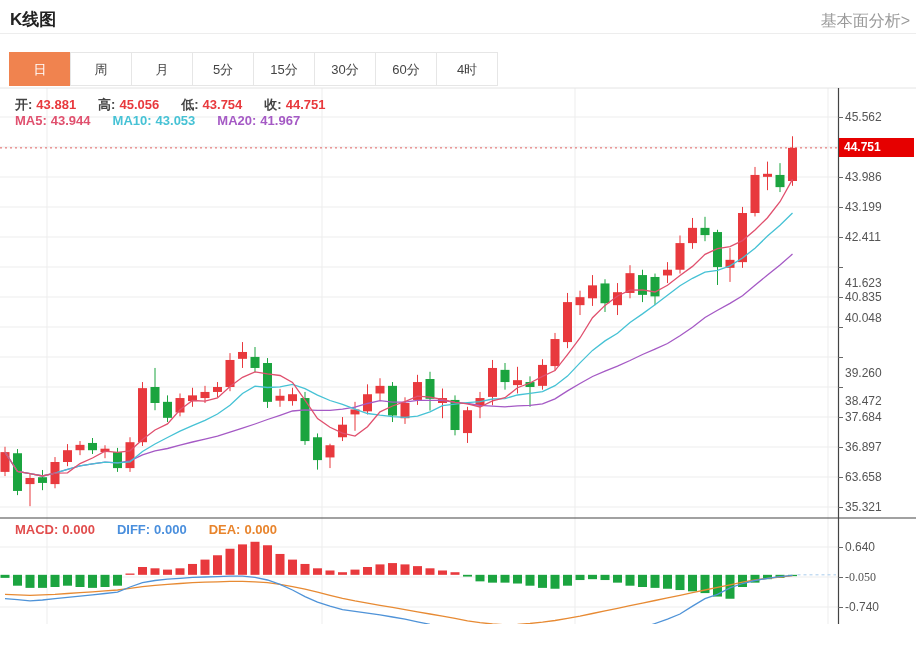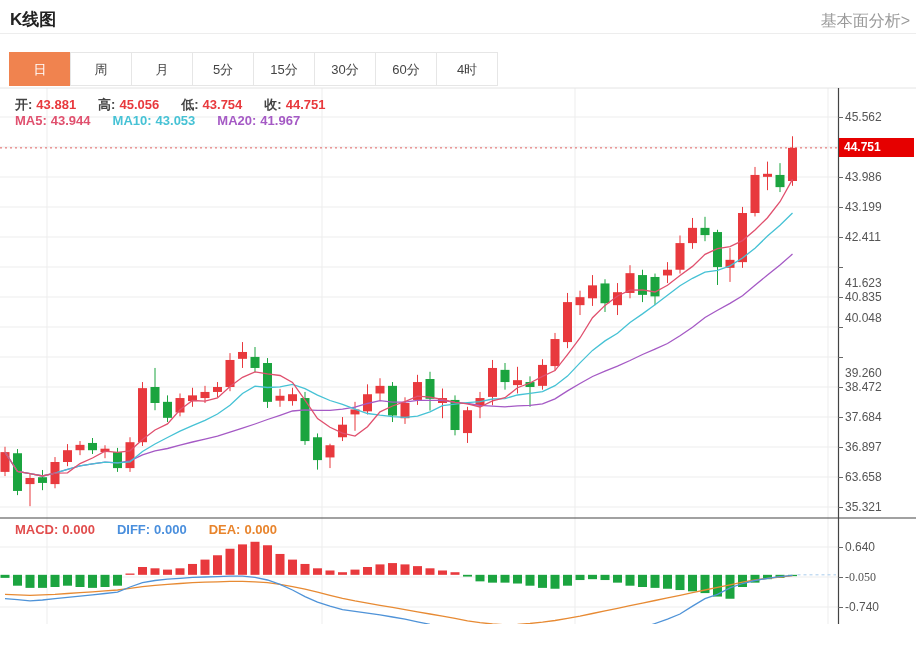--- a/index.html
+++ b/index.html
@@ -288,21 +288,21 @@
       <div class="axis-label" style="top: 230px;">42.411</div>
       <div class="tickdash" style="top: 267px;"></div>
       <div class="axis-label" style="top: 260px; margin-top: 16px;">41.623</div>
       <div class="tickdash" style="top: 297px;"></div>
       <div class="axis-label" style="top: 290px;">40.835</div>
       <div class="tickdash" style="top: 327px;"></div>
       <div class="axis-label" style="top: 311px;">40.048</div>
       <div class="tickdash" style="top: 357px;"></div>
       <div class="axis-label" style="top: 366px;">39.260</div>
       <div class="tickdash" style="top: 387px;"></div>
-      <div class="axis-label" style="top: 380px;">38.472</div>
+      <div class="axis-label" style="top: 394px;">38.472</div>
       <div class="tickdash" style="top: 417px;"></div>
       <div class="axis-label" style="top: 410px;">37.684</div>
       <div class="tickdash" style="top: 447px;"></div>
       <div class="axis-label" style="top: 440px;">36.897</div>
       <div class="tickdash" style="top: 477px;"></div>
       <div class="axis-label" style="top: 470px;">63.658</div>
       <div class="tickdash" style="top: 507px;"></div>
       <div class="axis-label" style="top: 500px;">35.321</div>
     </div>
   <div id="macd-axis">

